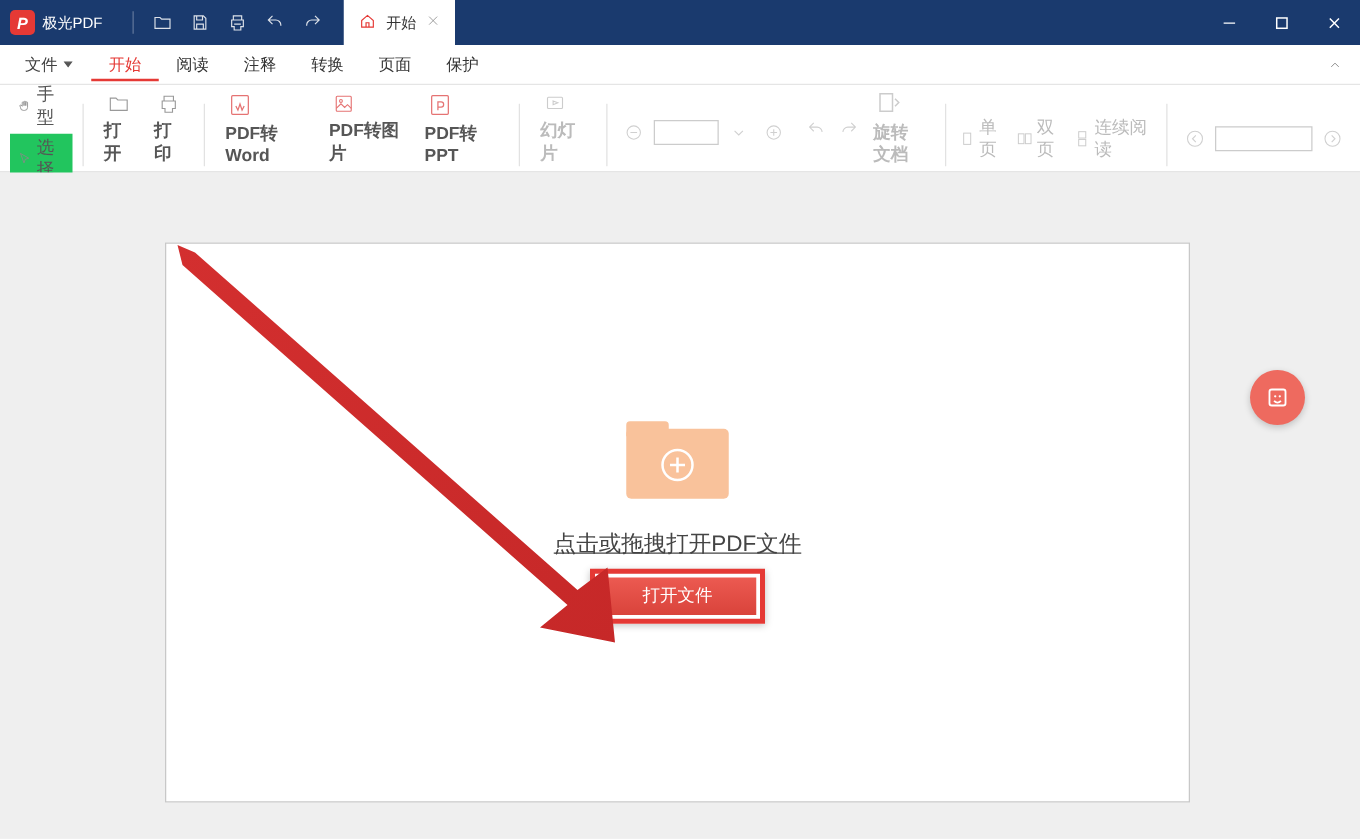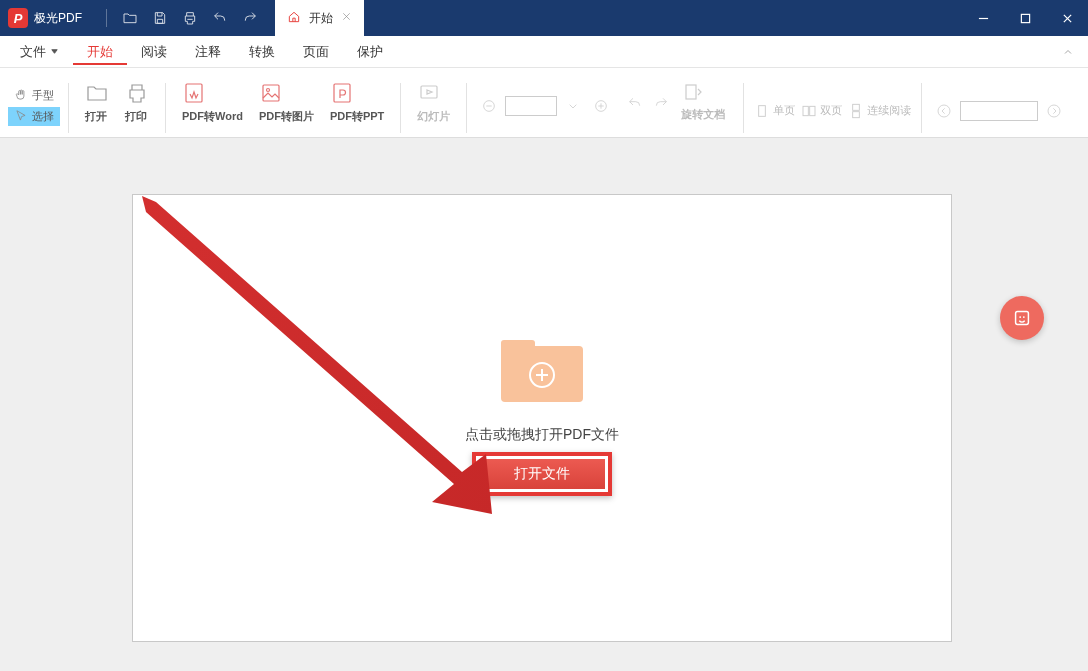--- a/index.html
+++ b/index.html
@@ -23,49 +23,49 @@
 
 .menubar { height: 32px; background: #fff; display: flex; align-items: center; padding: 0 6px; border-bottom: 1px solid #e5e5e5; font-size: 13px; color: #333; }
 .menu-item { padding: 4px 14px; cursor: pointer; display: flex; align-items: center; gap: 4px; }
 .menu-item.file { color: #404040; }
 .menu-item.file svg { width: 9px; height: 9px; stroke: #555; fill: #555; }
 .menu-item.active { color: #e53935; border-bottom: 2px solid #e53935; padding-bottom: 2px; }
 .collapse-btn { margin-left: auto; width: 28px; height: 28px; display: flex; align-items: center; justify-content: center; cursor: pointer; }
 .collapse-btn svg { width: 12px; height: 12px; stroke: #888; fill: none; stroke-width: 1.5; }
 
 
-.ribbon { height: 70px; background: #fff; display: flex; align-items: center; padding: 0 8px; border-bottom: 1px solid #ddd; font-size: 11px; color: #565656; }
+.ribbon { height: 70px; background: #fff; display: flex; align-items: center; padding: 0 8px; border-bottom: 1px solid #ddd; font-size: 14px; color: #565656; }
 .rib-group { display: flex; align-items: flex-start; gap: 2px; height: 100%; padding: 4px 2px; }
 .rib-vsep { width: 1px; height: 50px; background: #e2e2e2; margin: 10px 8px 0; }
 .rib-btn { display: flex; flex-direction: column; align-items: flex-start; justify-content: center; padding: 2px 8px; cursor: pointer; min-width: 40px; height: 62px; font-weight: bold; }
 .rib-btn svg { width: 24px; height: 24px; stroke: #999; fill: none; stroke-width: 1.2; margin-bottom: 4px; }
 .rib-btn.red svg { stroke: #e57373; }
 .rib-btn.disabled { color: #bbb; cursor: default; }
 .rib-btn.disabled svg { stroke: #ccc; }
 .rib-small { display: flex; flex-direction: column; gap: 2px; padding-top: 6px; }
 .rib-small-row { display: flex; align-items: center; gap: 4px; cursor: pointer; padding: 2px 6px; color: #555; }
 .rib-small-row svg { width: 14px; height: 14px; stroke: #888; fill: none; stroke-width: 1.4; }
-.rib-small-row.sel { background: #7dd3fc; }
+.rib-small-row.sel { background: #22c55e; }
 .zoom-input { width: 52px; height: 20px; border: 1px solid #ccc; background: #fff; }
 .rib-ico-btn { width: 24px; height: 24px; display: flex; align-items: center; justify-content: center; cursor: pointer; }
 .rib-ico-btn svg { width: 16px; height: 16px; stroke: #999; fill: none; stroke-width: 1.3; }
 .rib-ico-btn.disabled svg { stroke: #d0d0d0; }
 .page-input { width: 78px; height: 20px; border: 1px solid #ccc; background: #fff; }
 
 
 .workspace { position: absolute; top: 138px; left: 0; right: 0; bottom: 0; background: #efefef; }
 .drop-panel { position: absolute; left: 132px; top: 56px; width: 820px; height: 448px; background: #fff; border: 1px solid #c8c8c8; display: flex; flex-direction: column; align-items: center; justify-content: center; }
 .folder-icon { width: 82px; height: 64px; position: relative; margin-bottom: 22px; }
 .folder-back { position: absolute; left: 0; top: 6px; width: 100%; height: 56px; background: #f9c29b; border-radius: 4px; }
 .folder-tab { position: absolute; left: 0; top: 0; width: 34px; height: 12px; background: #f9c29b; border-radius: 3px 3px 0 0; }
 .folder-plus { position: absolute; left: 50%; top: 55%; transform: translate(-50%,-50%); width: 26px; height: 26px; border: 2px solid #fff; border-radius: 50%; display: flex; align-items: center; justify-content: center; }
 .folder-plus::before, .folder-plus::after { content: ""; position: absolute; background: #fff; }
 .folder-plus::before { width: 12px; height: 2px; }
 .folder-plus::after { width: 2px; height: 12px; }
-.drop-text { font-size: 14px; color: #444; margin-bottom: 8px; }
+.drop-text { font-size: 18px; color: #444; margin-bottom: 8px; text-decoration: underline; }
 .open-btn-wrap { border: 4px solid #e53935; padding: 3px; box-shadow: 0 2px 6px rgba(0,0,0,0.25); }
 .open-btn { width: 126px; height: 30px; background: linear-gradient(#ec5a51,#d9433b); color: #fff; font-size: 14px; display: flex; align-items: center; justify-content: center; cursor: pointer; }
 
 .arrow-svg { position: absolute; left: 132px; top: 56px; pointer-events: none; }
 
 .fab { position: absolute; right: 44px; top: 158px; width: 44px; height: 44px; border-radius: 50%; background: #ee6a5f; display: flex; align-items: center; justify-content: center; box-shadow: 0 2px 6px rgba(0,0,0,0.2); cursor: pointer; }
 .fab svg { width: 22px; height: 22px; stroke: #fff; fill: none; stroke-width: 1.6; }
 </style>
 </head>
 <body>

